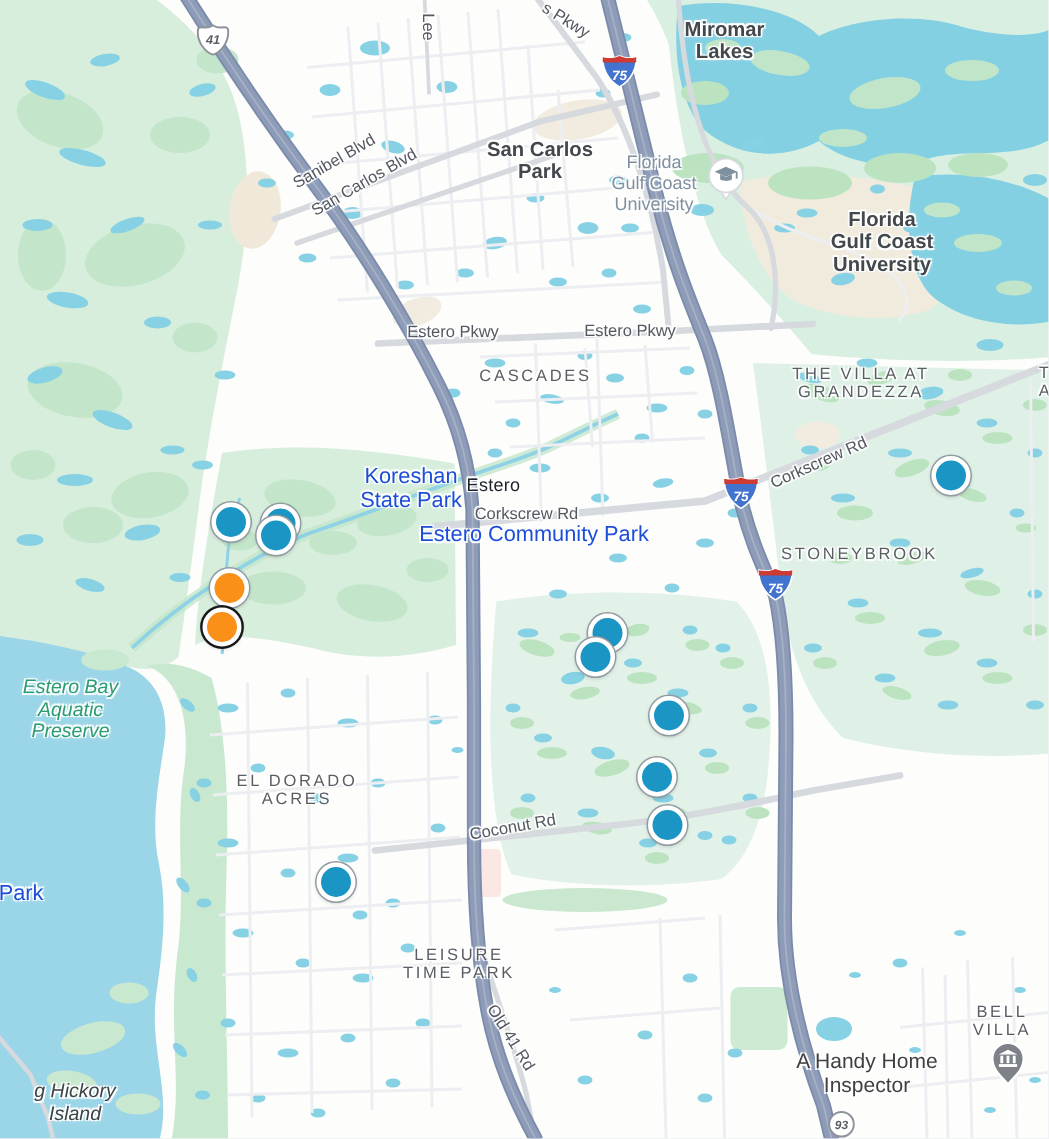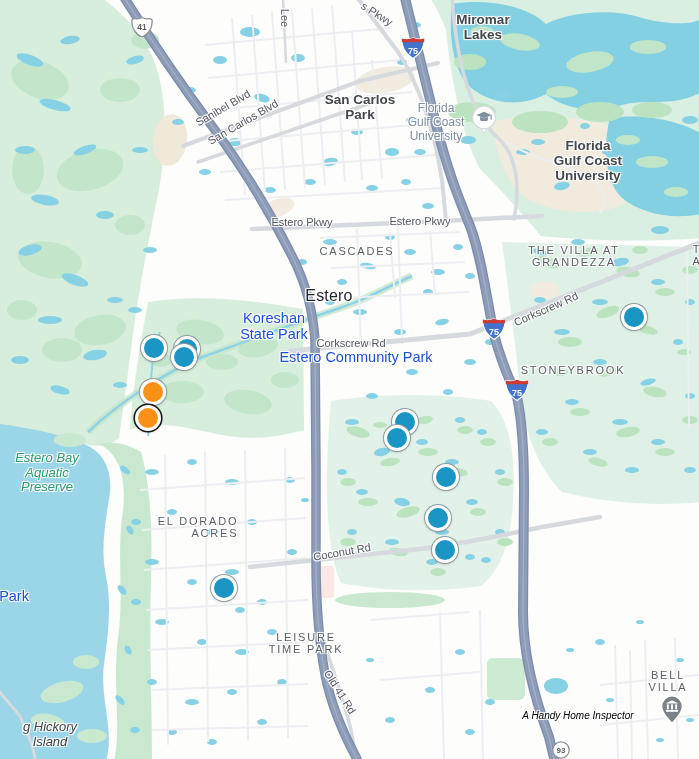--- a/index.html
+++ b/index.html
@@ -6,33 +6,33 @@
   #map{position:relative;width:699px;height:759px;overflow:hidden;background:#fdfdfc;
        font-family:"Liberation Sans", sans-serif;}
   #base{position:absolute;left:0;top:0;}
   #overlays{position:absolute;left:0;top:0;width:100%;height:100%;}
   .lbl{position:absolute;transform:translate(-50%,-50%);white-space:pre-line;text-align:center;
        line-height:1.12;pointer-events:none;
        text-shadow:-1px -1px 0 rgba(255,255,255,.95),1px -1px 0 rgba(255,255,255,.95),
                    -1px 1px 0 rgba(255,255,255,.95),1px 1px 0 rgba(255,255,255,.95),
                    0 0 3px rgba(255,255,255,.9);}
   .road{font-size:11px;color:#545860;}
-  .city{font-size:16px;font-weight:500;color:#1f2328;letter-spacing:.2px;}
+  .city{font-size:12px;font-weight:500;color:#1f2328;letter-spacing:.2px;margin-top:28px;}
   .town{font-size:13.5px;font-weight:600;color:#43484d;}
   .hood{font-size:11px;font-weight:500;color:#5a5e63;letter-spacing:1.8px;}
   .park{font-size:14.5px;color:#1d4ed8;}
   .reserve{font-size:13px;font-style:italic;color:#2a9c70;}
-  .biz{font-size:10px;color:#000000;font-style:italic;}
+  .biz{font-size:14px;color:#404040;}
   .island{font-size:13px;font-style:italic;color:#3e4347;padding-left:48px;}
   .poi{font-size:12px;font-weight:500;color:#7f909e;line-height:1.15;}
   .marker{position:absolute;width:20px;height:20px;border-radius:50%;
           border:3.5px solid #fff;transform:translate(-50%,-50%);
           box-shadow:0 0 0 1px #929ba1,0 1px 3px rgba(0,0,0,.25);cursor:pointer;}
   .marker.selected{box-shadow:0 0 0 1.6px #16181a,0 1px 3px rgba(0,0,0,.3);}
-  .shield,.poipin{position:absolute;transform:translate(-50%,-50%);pointer-events:none;}
+  .shield,.poipin{position:absolute;transform:translate(-50%,-50%);pointer-events:none;font-style:italic;}
   .poipin{pointer-events:auto;cursor:pointer;}
 </style>
 </head>
 <body>
 
 <div id="map">
   <svg id="base" width="699" height="759" viewBox="0 0 699 759">
     <rect x="0" y="0" width="699" height="759" fill="#fdfdfc"></rect>
 
     <g>
@@ -368,21 +368,21 @@
         <div class="lbl city" style="left: 329px; top: 296px;">Estero</div>
         <div class="lbl park" style="left: 274px; top: 326px;">Koreshan
 State Park</div>
         <div class="lbl road" style="left: 351px; top: 343px;">Corkscrew Rd</div>
         <div class="lbl park" style="left: 356px; top: 357px; text-align: right;">Estero Community Park</div>
         <div class="lbl road" style="left: 546px; top: 309px; transform: translate(-50%, -50%) rotate(-24deg);">Corkscrew Rd</div>
         <div class="lbl hood" style="left: 573px; top: 370px;">STONEYBROOK</div>
         <div class="lbl reserve" style="left: 47px; top: 473px;">Estero Bay
 Aquatic
 Preserve</div>
-        <div class="lbl hood" style="left: 198px; top: 527px; text-align: right;">EL DORADO
+        <div class="lbl hood" style="left: 198px; top: 527px;">EL DORADO
 ACRES</div>
         <div class="lbl road" style="left: 342px; top: 552px; transform: translate(-50%, -50%) rotate(-10deg);">Coconut Rd</div>
         <div class="lbl park" style="left: 8px; top: 596px;">e Park</div>
         <div class="lbl hood" style="left: 306px; top: 643px;">LEISURE
 TIME PARK</div>
         <div class="lbl road" style="left: 340px; top: 692px; transform: translate(-50%, -50%) rotate(58deg);">Old 41 Rd</div>
         <div class="lbl hood" style="left: 668px; top: 681px;">BELL VILLA</div>
         <div class="lbl biz" style="left: 578px; top: 716px;">A Handy Home Inspector</div>
         <div class="lbl island" style="left: 26px; top: 735px;">g Hickory
 Island</div>

